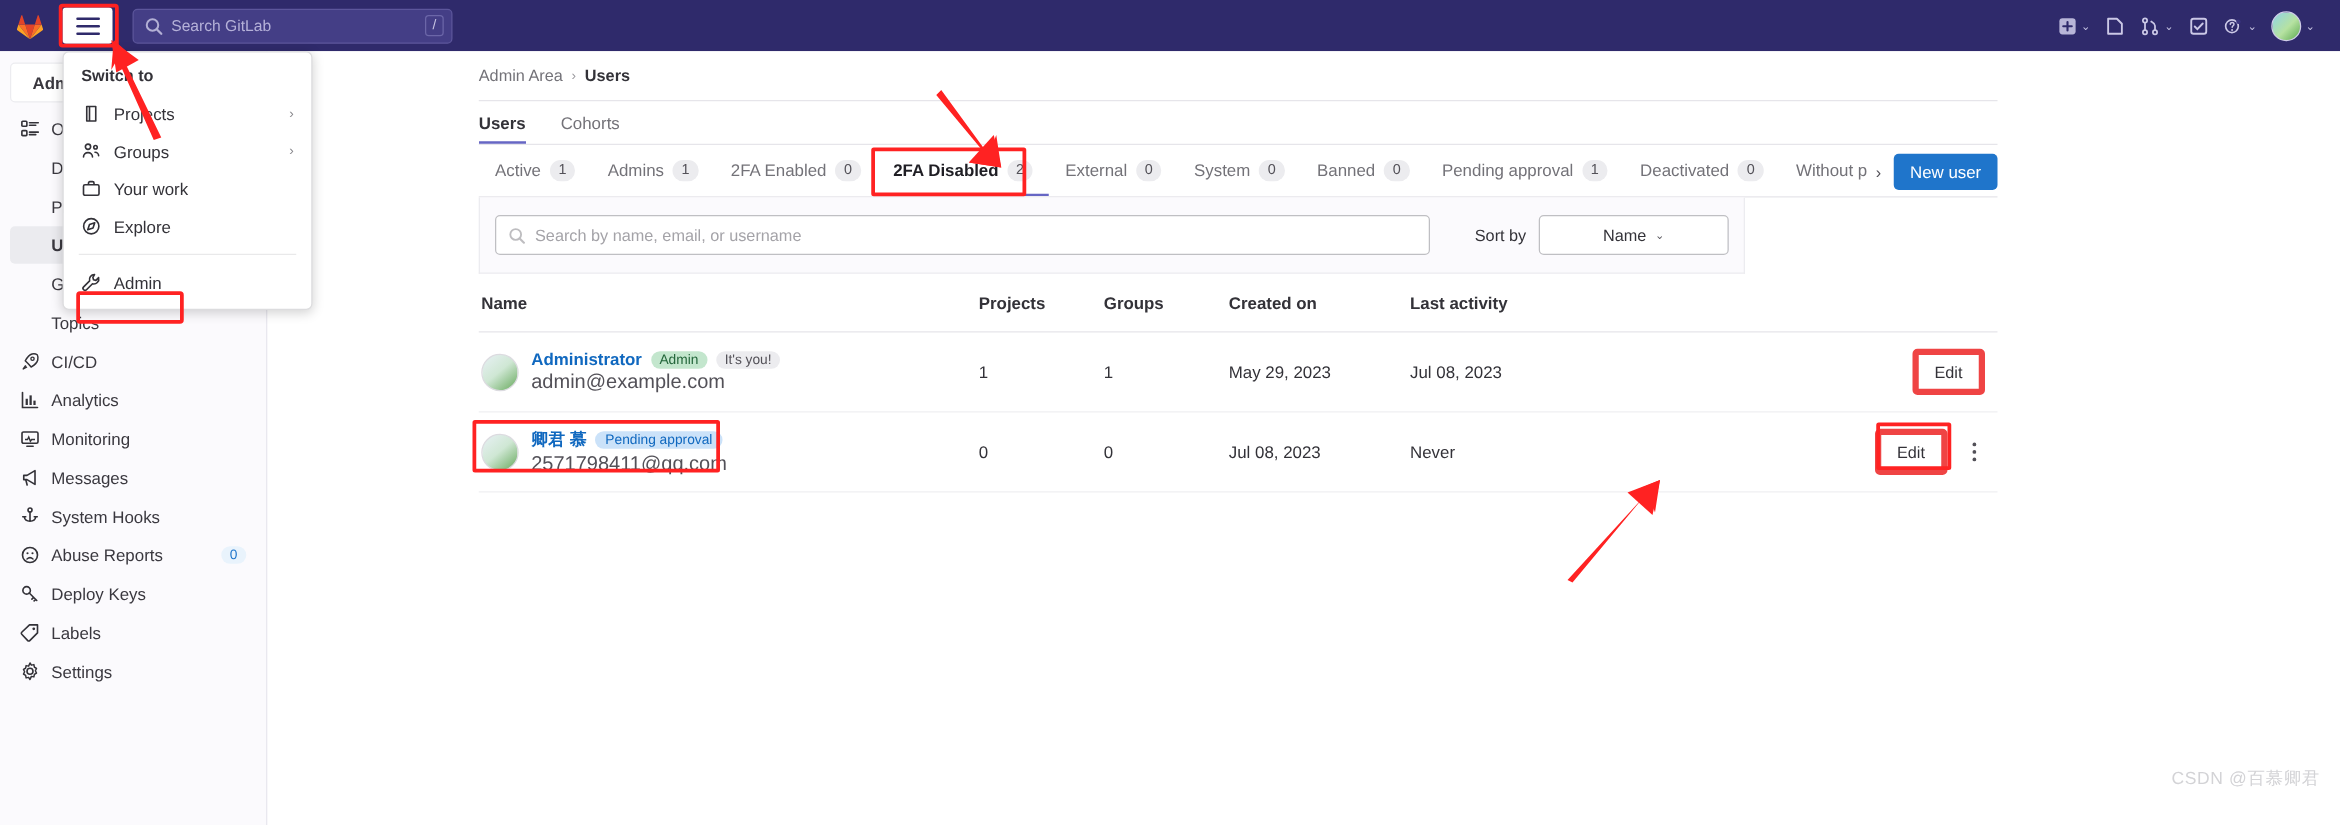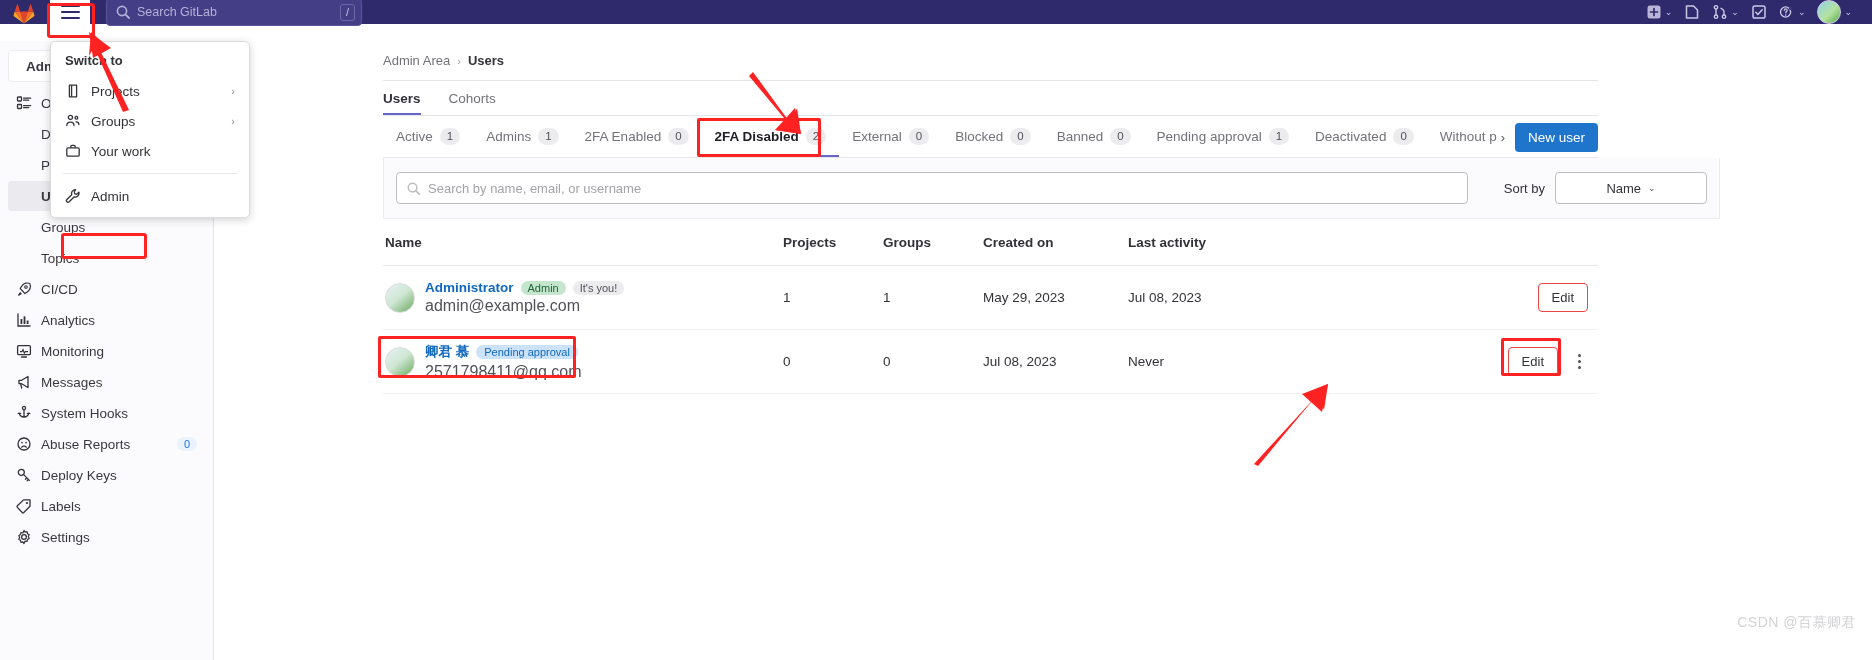--- a/index.html
+++ b/index.html
@@ -6,21 +6,21 @@
   html, body {
     width: 1872px; height: 660px;
     font-family: "Liberation Sans", sans-serif;
     background: #fff;
     overflow: hidden;
   }
   body { position: relative; }
 
   
   .topbar {
-    position: absolute; top: 0; left: 0; width: 1872px; height: 24px;
+    position: absolute; top: 0; left: 0; width: 1872px; height: 41px;
     background: #2f2a6b; display: flex; align-items: center;
   }
   .gl-logo { width: 48px; display: flex; justify-content: center; align-items: center; }
   .gl-logo svg { width: 26px; height: 25px; }
   .hamburger {
     width: 40px; height: 29px; background: #fff;
     display: flex; flex-direction: column; justify-content: center;
     align-items: center; gap: 4px; border-radius: 3px;
     margin-left: 2px; position: relative;
   }
@@ -126,21 +126,21 @@
   }
   .scroll-chev { font-size: 13px; color: #535158; padding: 0 4px 12px 4px; }
   .btn-newuser {
     margin-left: 6px; margin-bottom: 5px; background: #1f75cb; color: #fff;
     font-size: 13.5px; border-radius: 4px; padding: 7px 13px; white-space: nowrap;
   }
   .fb-rule { margin-left: 169px; width: 1215px; height: 1px; background: #e6e5ea; }
 
   
   .searchpanel {
-    margin-left: 169px; width: 1337px; background: #fbfafd;
+    margin-left: 169px; width: 1013px; background: #fbfafd;
     border: 1px solid #ececf0; border-top: none;
     padding: 14px 12px; display: flex; align-items: center; gap: 0;
   }
   .userssearch {
     flex: 1; height: 32px; background: #fff; border: 1px solid #bfbfc3;
     border-radius: 4px; display: flex; align-items: center; padding: 0 9px; gap: 7px;
   }
   .userssearch svg { width: 15px; height: 15px; opacity: .55; }
   .userssearch .ph { color: #a4a3a8; font-size: 13px; }
   .sortlabel { font-size: 13px; color: #333238; margin: 0 10px 0 36px; }
@@ -167,21 +167,21 @@
     border: 1px solid #dcdbe0;
   }
   .uname-line { display: flex; align-items: center; gap: 7px; }
   .uname { color: #1068bf; font-size: 13.5px; font-weight: 600; }
   .badge-admin { background: #c3e6cd; color: #24663b; font-size: 11px; border-radius: 9px; padding: 1px 7px; }
   .badge-you { background: #ececef; color: #535158; font-size: 11px; border-radius: 9px; padding: 1px 7px; }
   .badge-pending { background: #cbe2f9; color: #1068bf; font-size: 11px; border-radius: 9px; padding: 1px 8px; }
   .uemail { font-size: 16px; color: #535158; margin-top: 2px; }
   .cellval { font-size: 13.5px; color: #333238; }
   .btn-edit {
-    border: 1px solid #ef4444; border-radius: 4px; background: #fff;
+    border: 5px solid #ef4444; border-radius: 4px; background: #fff;
     font-size: 13px; color: #333238; padding: 6px 13px;
   }
   .kebab { width: 18px; display: flex; flex-direction: column; align-items: center; gap: 3px; padding: 4px 0; }
   .kebab i { width: 3px; height: 3px; border-radius: 50%; background: #535158; display: block; }
   .hl-box-user2 { position: absolute; left: -5px; top: 6px; width: 198px; height: 42px; border: 3px solid #f22; border-radius: 2px; pointer-events: none; }
   .hl-box-edit2 { position: absolute; right: 37px; top: 8px; width: 60px; height: 38px; border: 3px solid #f22; border-radius: 2px; pointer-events: none; }
 
   
   .arrow { position: absolute; pointer-events: none; z-index: 70; }
   .watermark {
@@ -423,20 +423,29 @@
   <div class="dd-item">
     <span class="ic">
       <svg viewBox="0 0 16 16">
           <rect x="1.8" y="4.8" width="12.4" height="8.4" rx="1.2" fill="none" stroke="#333238" stroke-width="1.3"></rect>
           <path d="M5.8 4.8V3.4c0-.6.5-1.1 1.1-1.1h2.2c.6 0 1.1.5 1.1 1.1v1.4" fill="none" stroke="#333238" stroke-width="1.3"></path>
         </svg>
     </span>
     <span>Your work</span>
   </div>
 
+  <div class="dd-item">
+    <span class="ic">
+      <svg viewBox="0 0 16 16">
+          <circle cx="8" cy="8" r="6.1" fill="none" stroke="#333238" stroke-width="1.3"></circle>
+          <path d="M10.8 5.2L6.6 6.6 5.2 10.8l4.2-1.4z" fill="none" stroke="#333238" stroke-width="1.3" stroke-linejoin="round"></path>
+        </svg>
+    </span>
+    <span>Explore</span>
+  </div>
 
   <div class="dd-sep"></div>
 
   <div class="dd-item">
     <span class="ic">
       <svg viewBox="0 0 16 16">
           <path d="M10.6 1.6a4 4 0 00-3.9 5.1L1.9 11.5a1.6 1.6 0 002.3 2.3l4.8-4.8a4 4 0 004.9-4.9l-2.2 2.2-1.9-.5-.5-1.9z" fill="none" stroke="#333238" stroke-width="1.3" stroke-linejoin="round"></path>
         </svg>
     </span>
     <span>Admin</span>
@@ -476,21 +485,21 @@
       </div>
       <div class="ftab sel">
         <span>2FA Disabled</span>
         <span class="cnt">2</span>
       </div>
       <div class="ftab">
         <span>External</span>
         <span class="cnt">0</span>
       </div>
       <div class="ftab">
-        <span>Blocked</span>
+        <span>System</span>
         <span class="cnt">0</span>
       </div>
       <div class="ftab">
         <span>Banned</span>
         <span class="cnt">0</span>
       </div>
       <div class="ftab">
         <span>Pending approval</span>
         <span class="cnt">1</span>
       </div>

